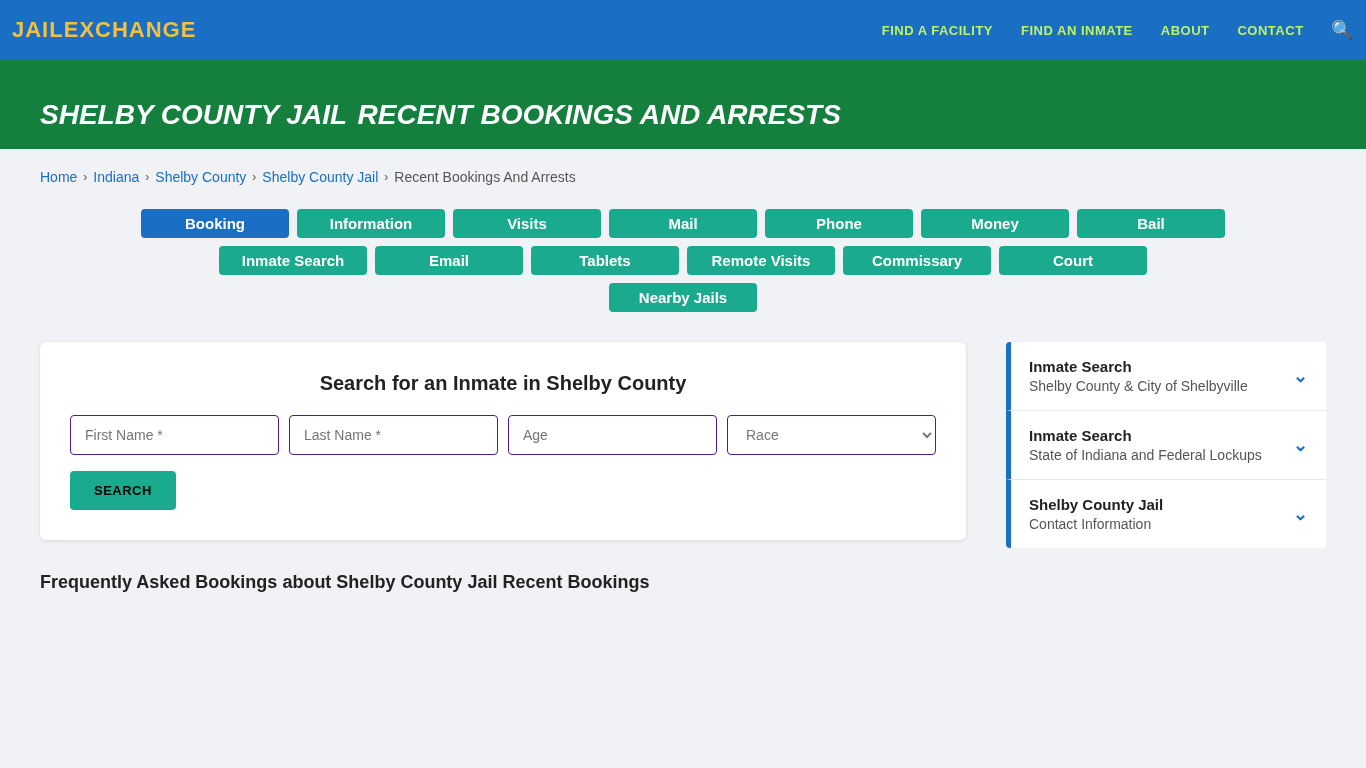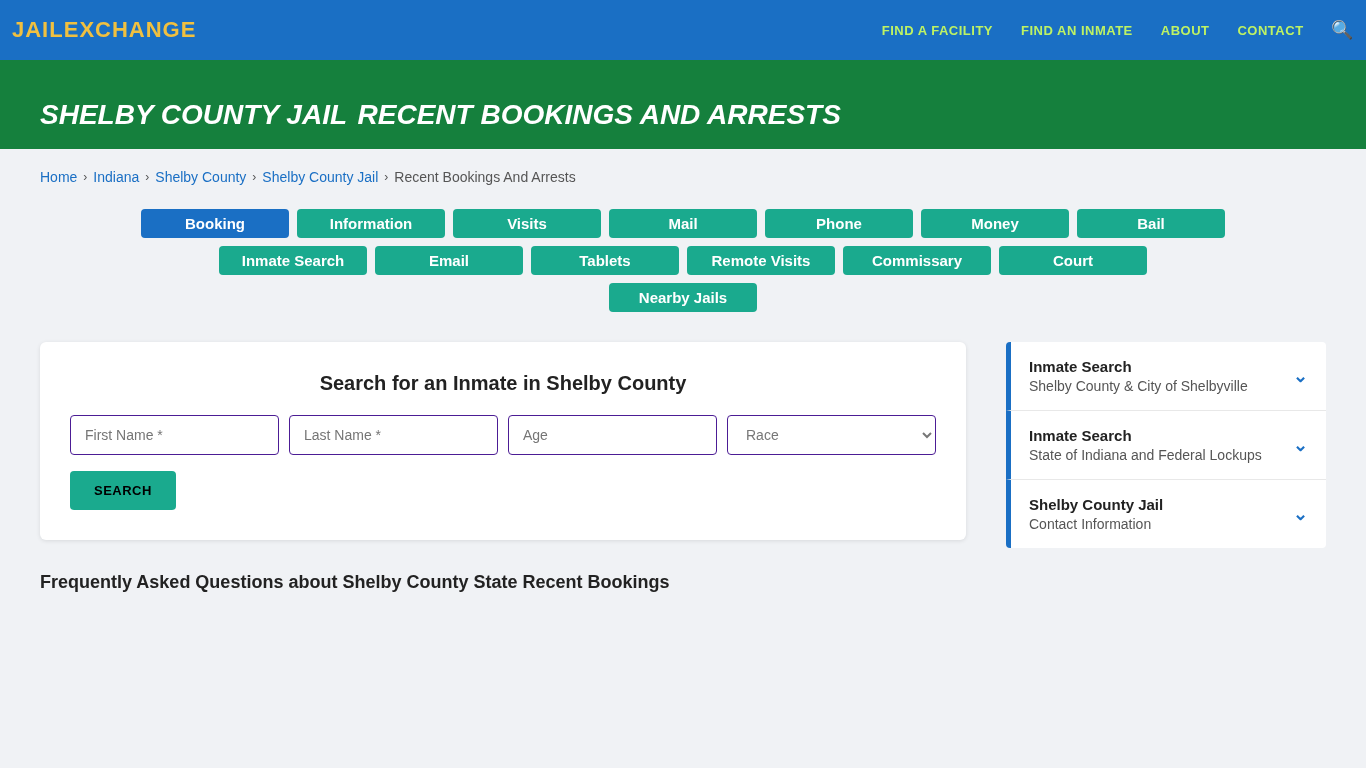--- a/index.html
+++ b/index.html
@@ -320,16 +320,16 @@
           <div class="sidebar-card-title">Shelby County Jail</div>
           <div class="sidebar-card-sub">Contact Information</div>
         </div>
         <span class="chevron-icon">⌄</span>
       </div>
     </div>
 
   </div>
 
   <div class="bottom-hint">
-    Frequently Asked Questions about Shelby County State Recent Bookings
+    Frequently Asked Bookings about Shelby County Jail Recent Bookings
   </div>
 
 </div>
 
 </body></html>

